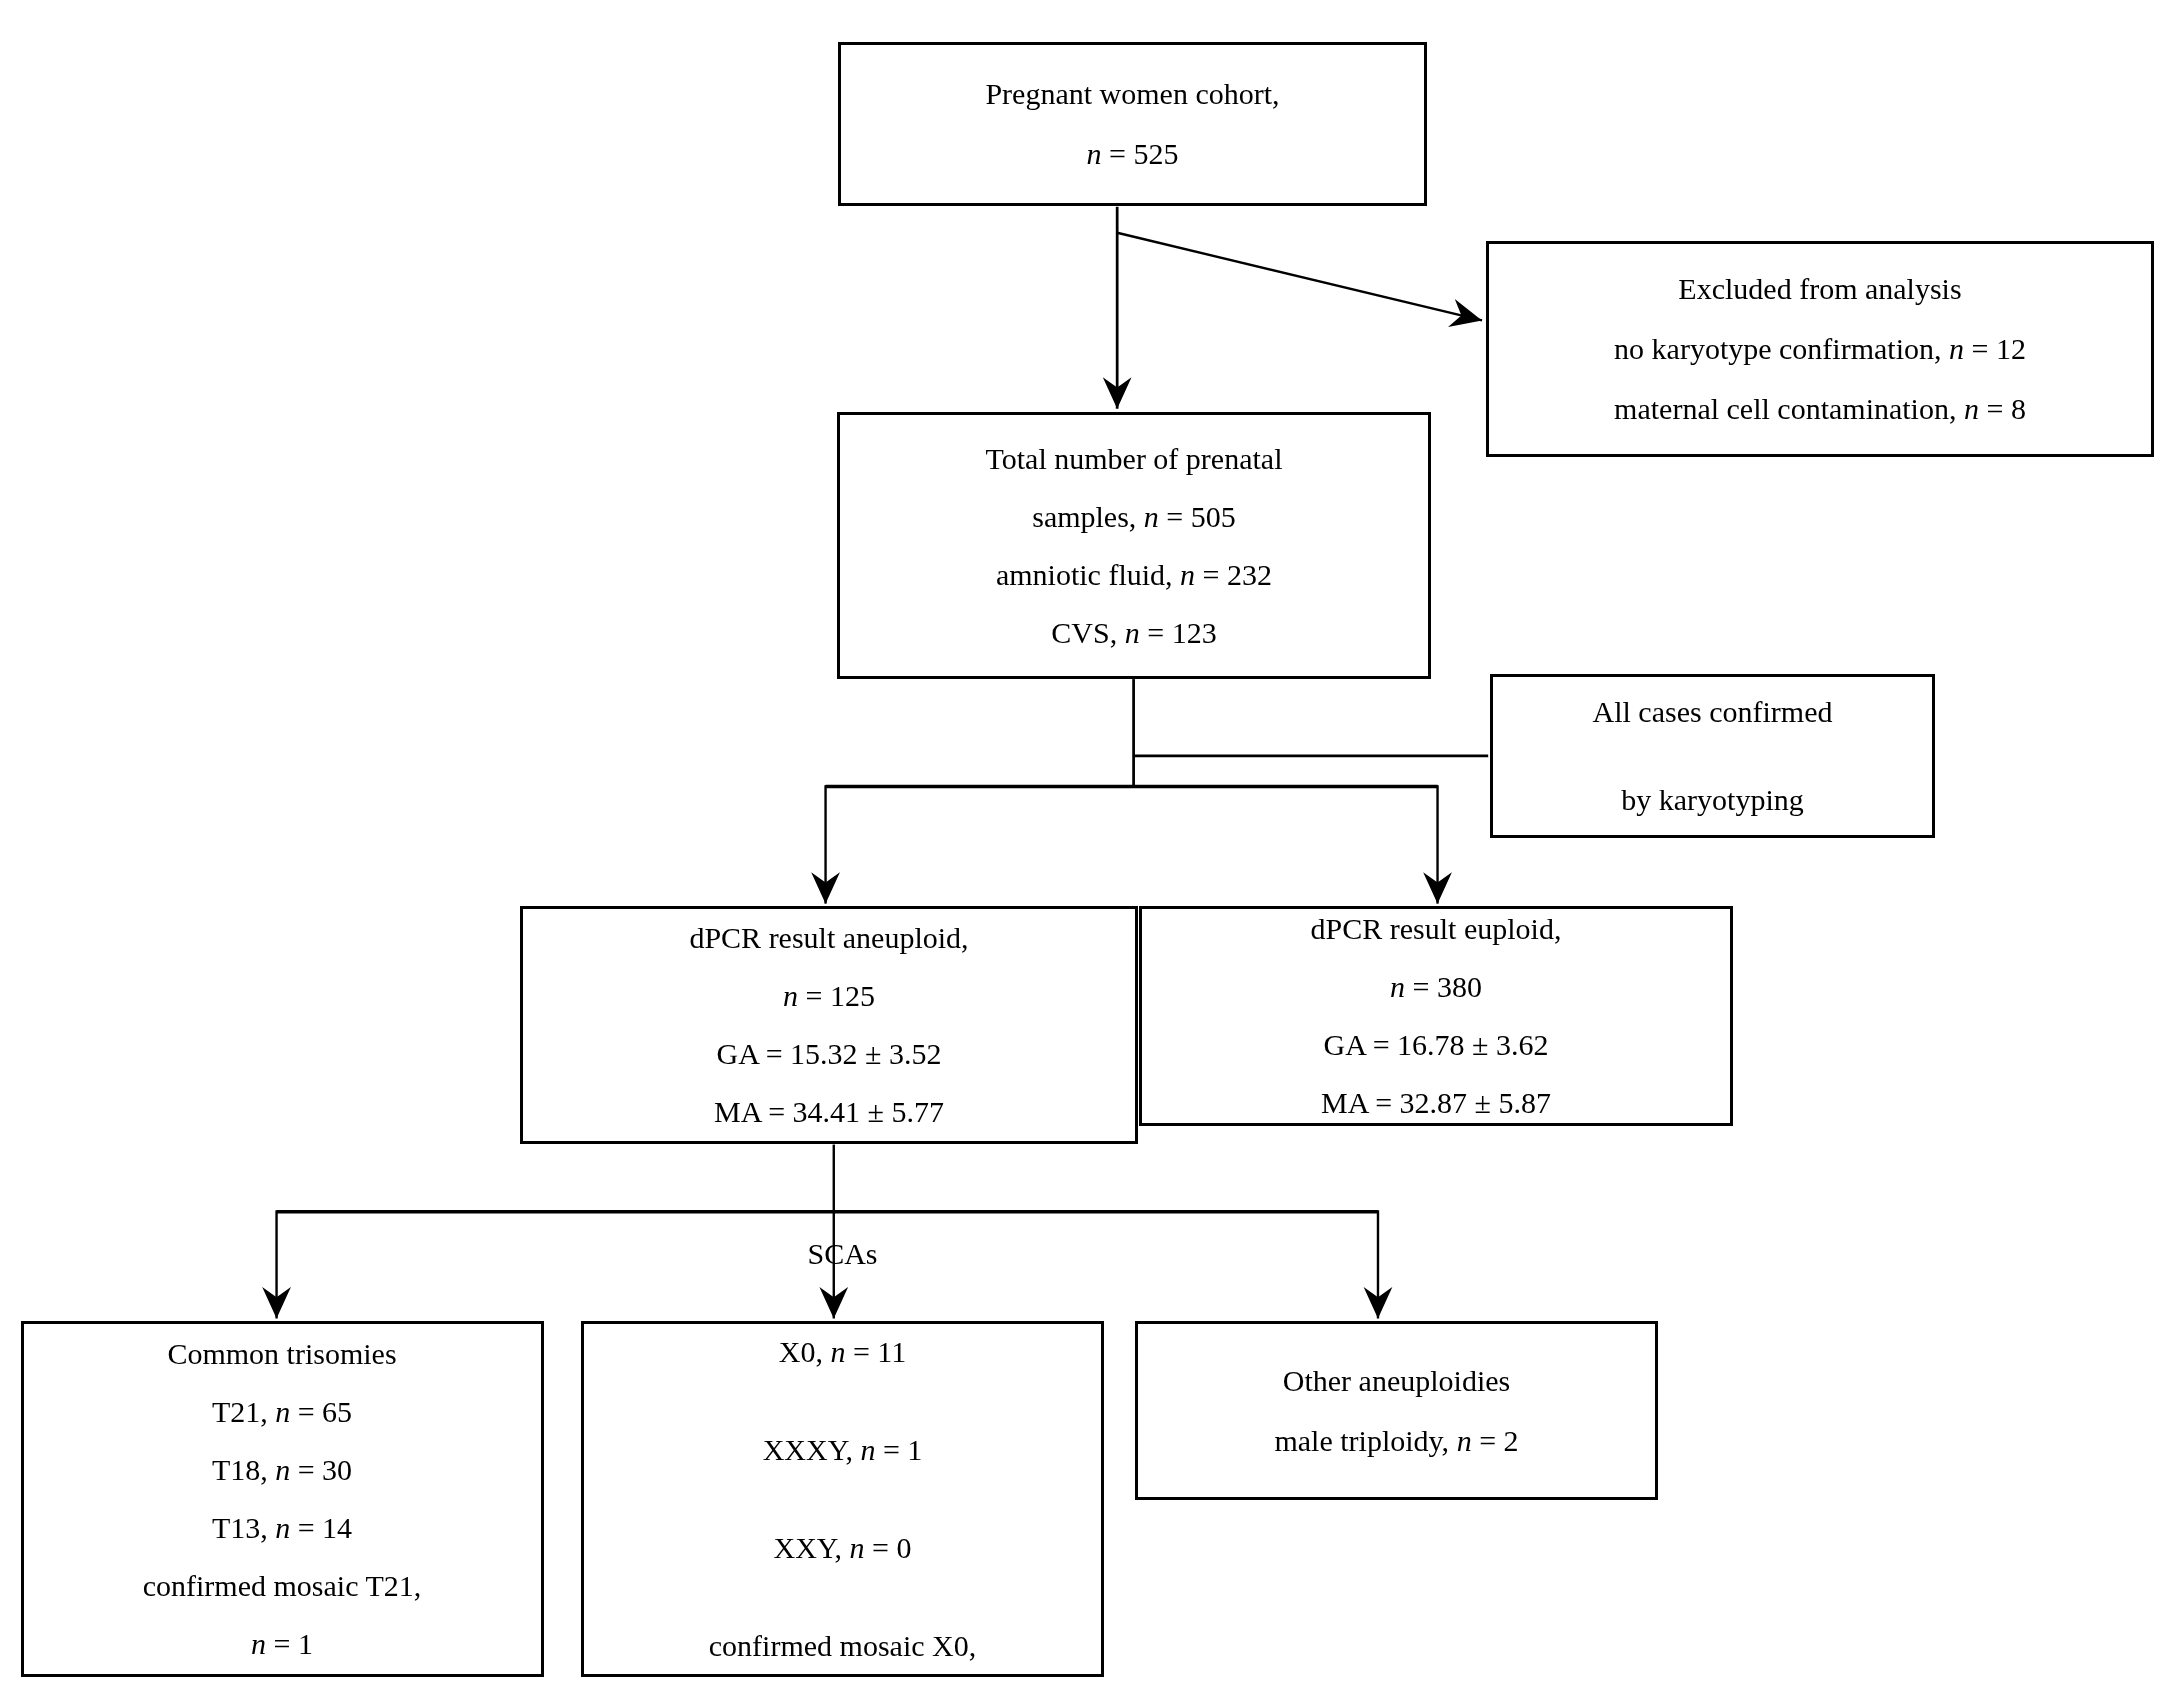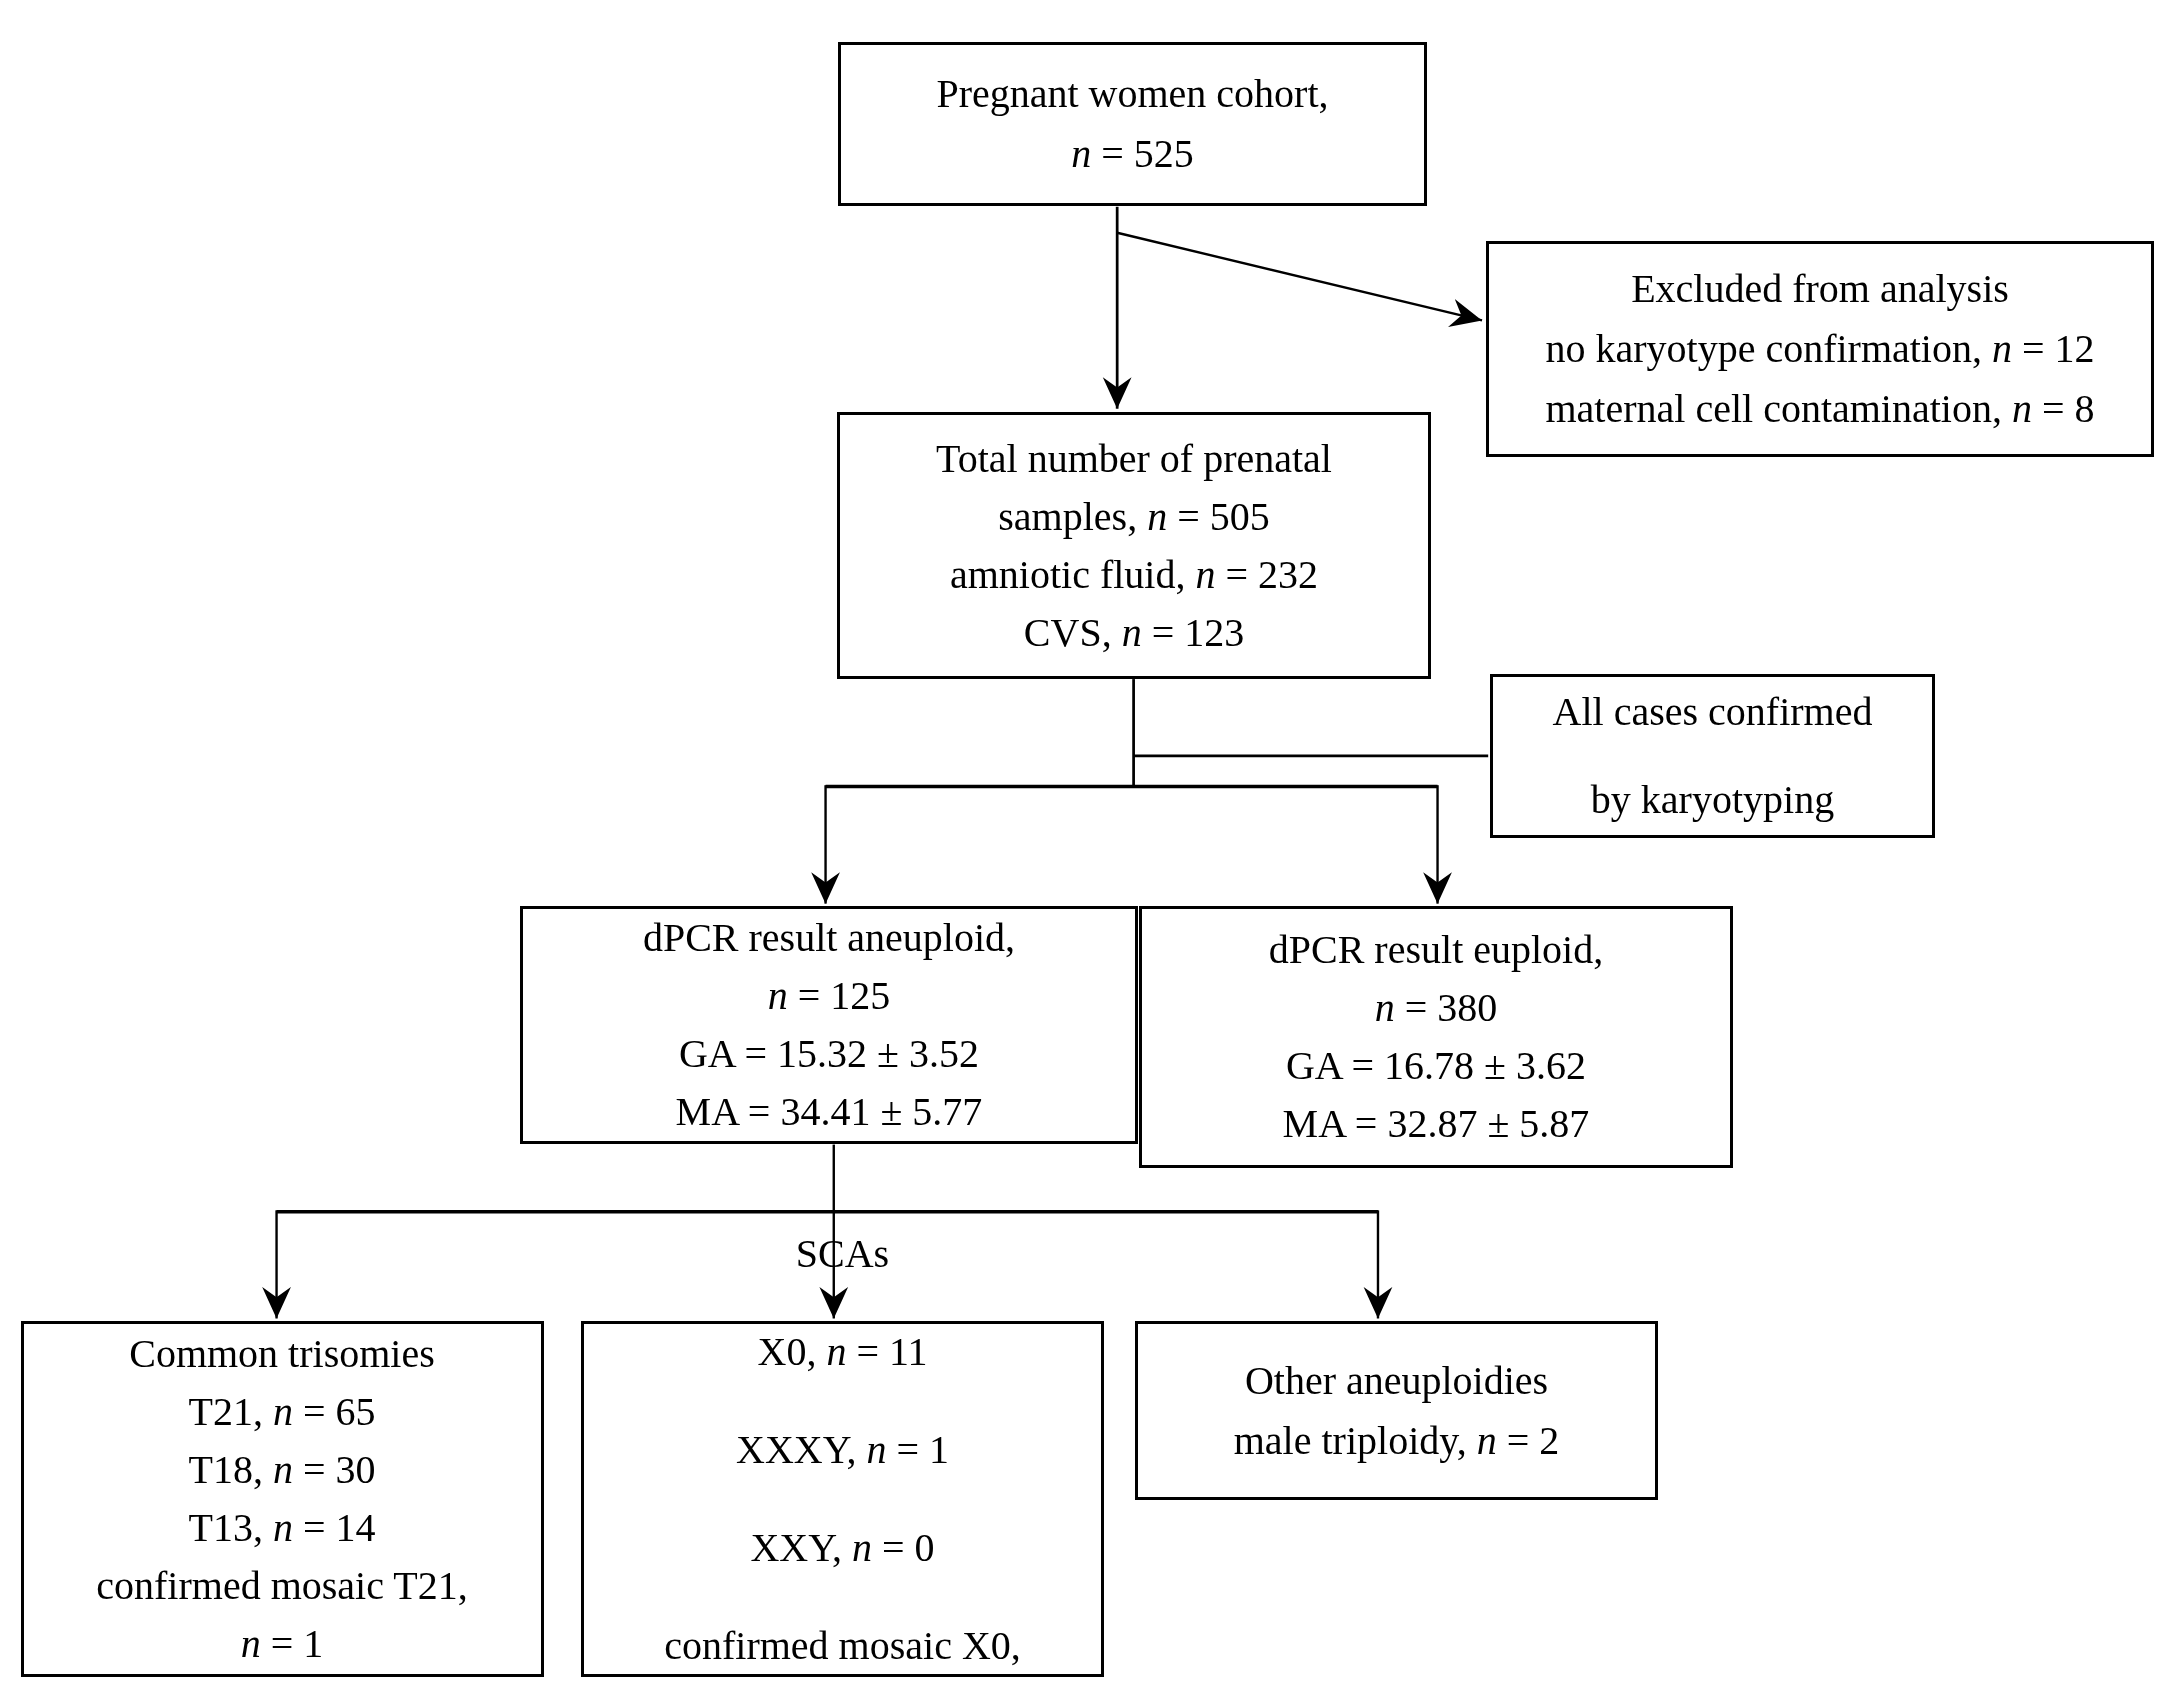--- a/index.html
+++ b/index.html
@@ -15,33 +15,33 @@
   .box{
     position:absolute;
     box-sizing:border-box;
     border:3.4px solid #000;
     background:#fff;
     display:flex;
     flex-direction:column;
     justify-content:center;
     align-items:center;
     text-align:center;
-    font-size:40px;
+    font-size:30px;
     line-height:60px;
   }
   .box.tight{line-height:58px;}
   .line{white-space:nowrap;}
   .it{font-style:italic;}
 
   .b-cohort    {left:838px; top:42px;   width:589px; height:164px;}
   .b-excluded  {left:1486px; top:241px;  width:668px; height:216px;}
   .b-total     {left:837px; top:412px;  width:594px; height:267px;}
   .b-karyo     {left:1490px; top:674px;  width:445px; height:164px;gap:28px;}
   .b-aneuploid {left:520px;  top:906px; width:618px; height:238px;}
-  .b-euploid   {left:1139px; top:906px; width:594px; height:262px;}
+  .b-euploid   {left:1139px; top:906px; width:594px; height:220px;}
   .b-trisomies {left:20.5px;   top:1321px; width:523px; height:356px;}
   .b-scas      {left:581px;  top:1321px; width:523px; height:356px;gap:40px;}
   .b-other     {left:1135px; top:1321px; width:523px; height:179px;}
 </style>
 </head>
 <body>
 
 <div id="canvas">
 
   <svg id="connectors" width="2183" height="1695" viewBox="0 0 3189 2476" xmlns="http://www.w3.org/2000/svg">

